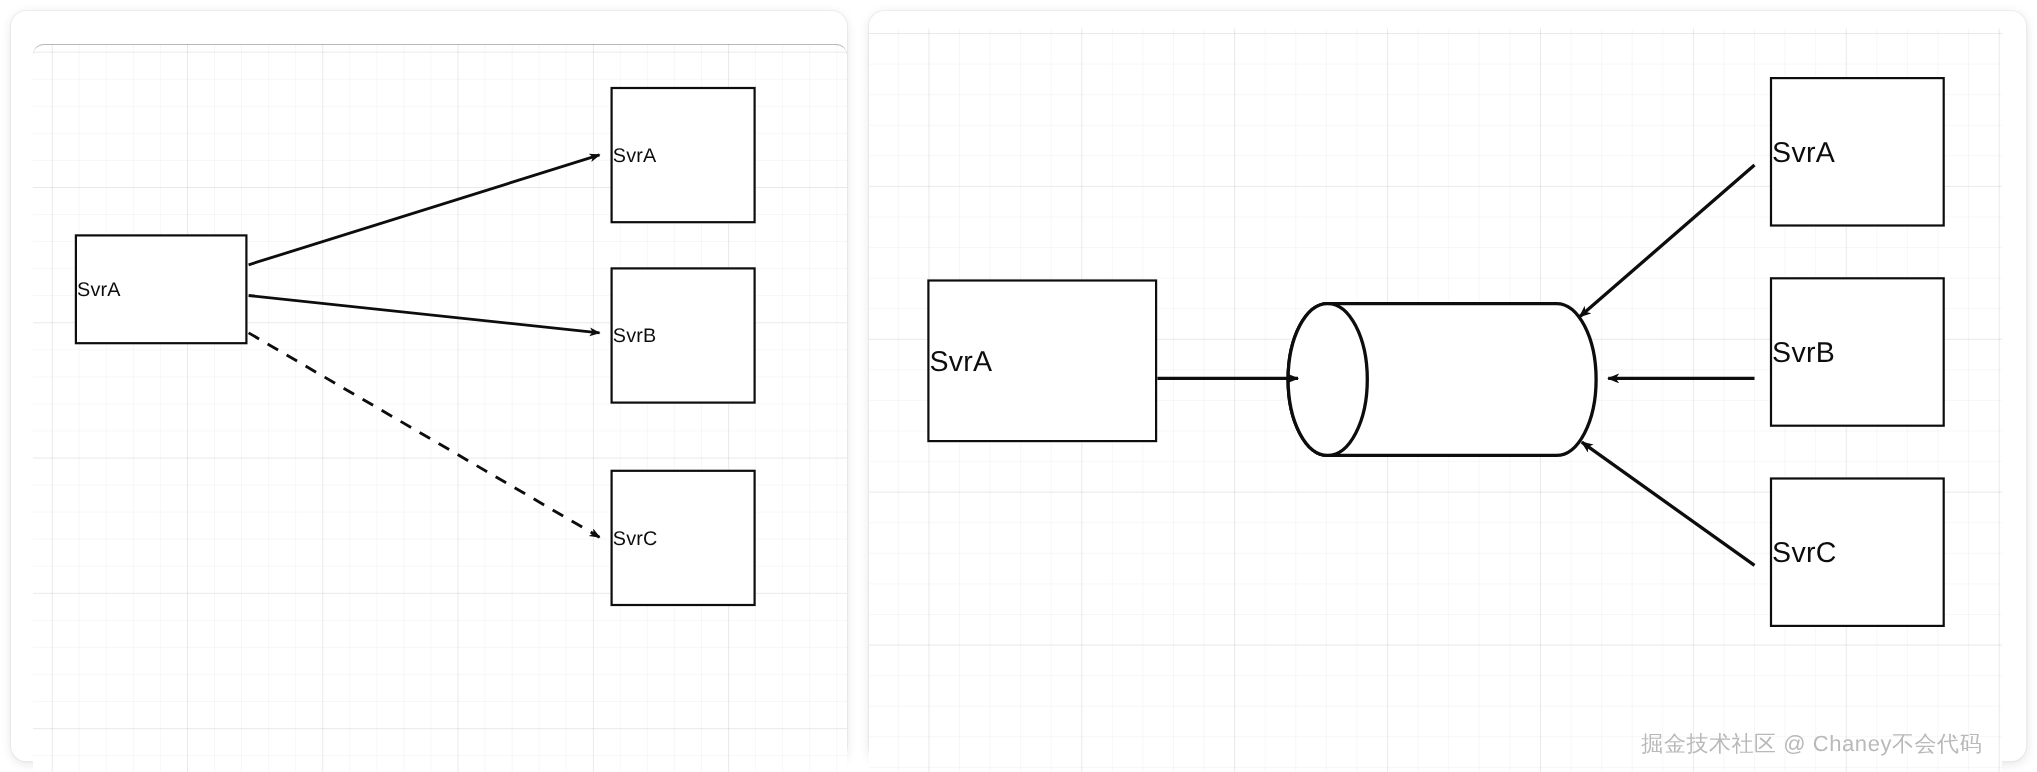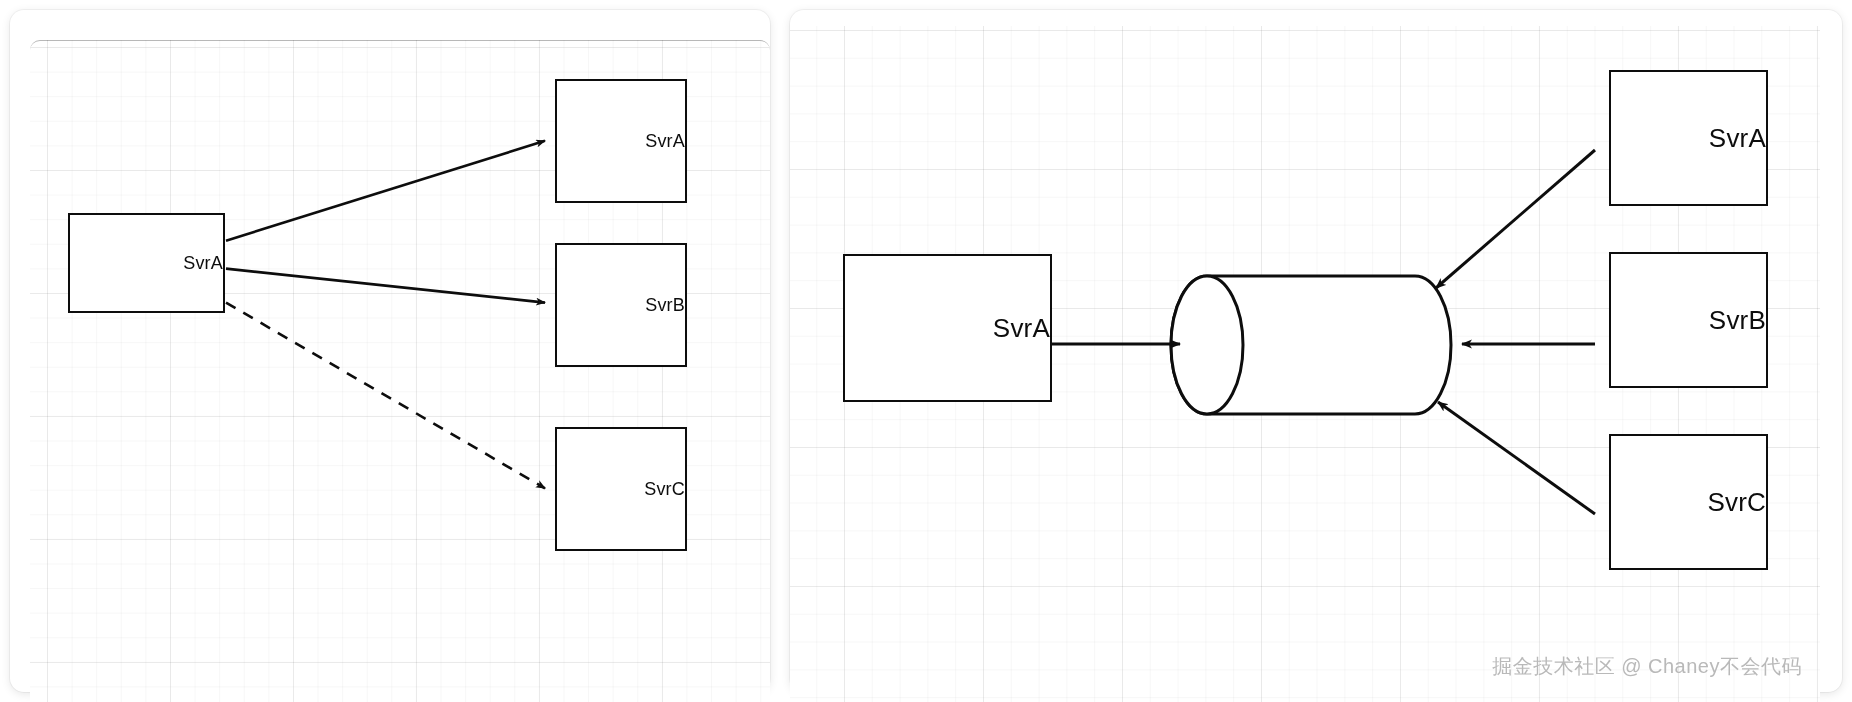--- a/index.html
+++ b/index.html
@@ -51,38 +51,38 @@
     background-position: 54px 4px, 54px 4px, 54px 4px, 54px 4px;
   }
 
   
   .node {
     position: absolute;
     background: #ffffff;
     border: 2.5px solid #0d0d0d;
     display: flex;
     align-items: center;
-    justify-content: flex-end;
+    justify-content: flex-start;
     color: #0d0d0d;
     letter-spacing: 0.2px;
   }
   .node.sm { font-size: 18px; }
   .node.lg { font-size: 26px; }
 
   
   .overlay {
     position: absolute; left: 0; top: 0;
     width: 100%; height: 100%;
     pointer-events: none;
   }
 
   
   #watermark {
     position: absolute;
-    right: 18px; bottom: 22px;
+    right: 18px; bottom: 12px;
     font-size: 20px;
     color: #b9b9b9;
     white-space: nowrap;
     letter-spacing: 0.5px;
     margin-left: 40px;
   }
 </style>
 </head>
 <body>
 

